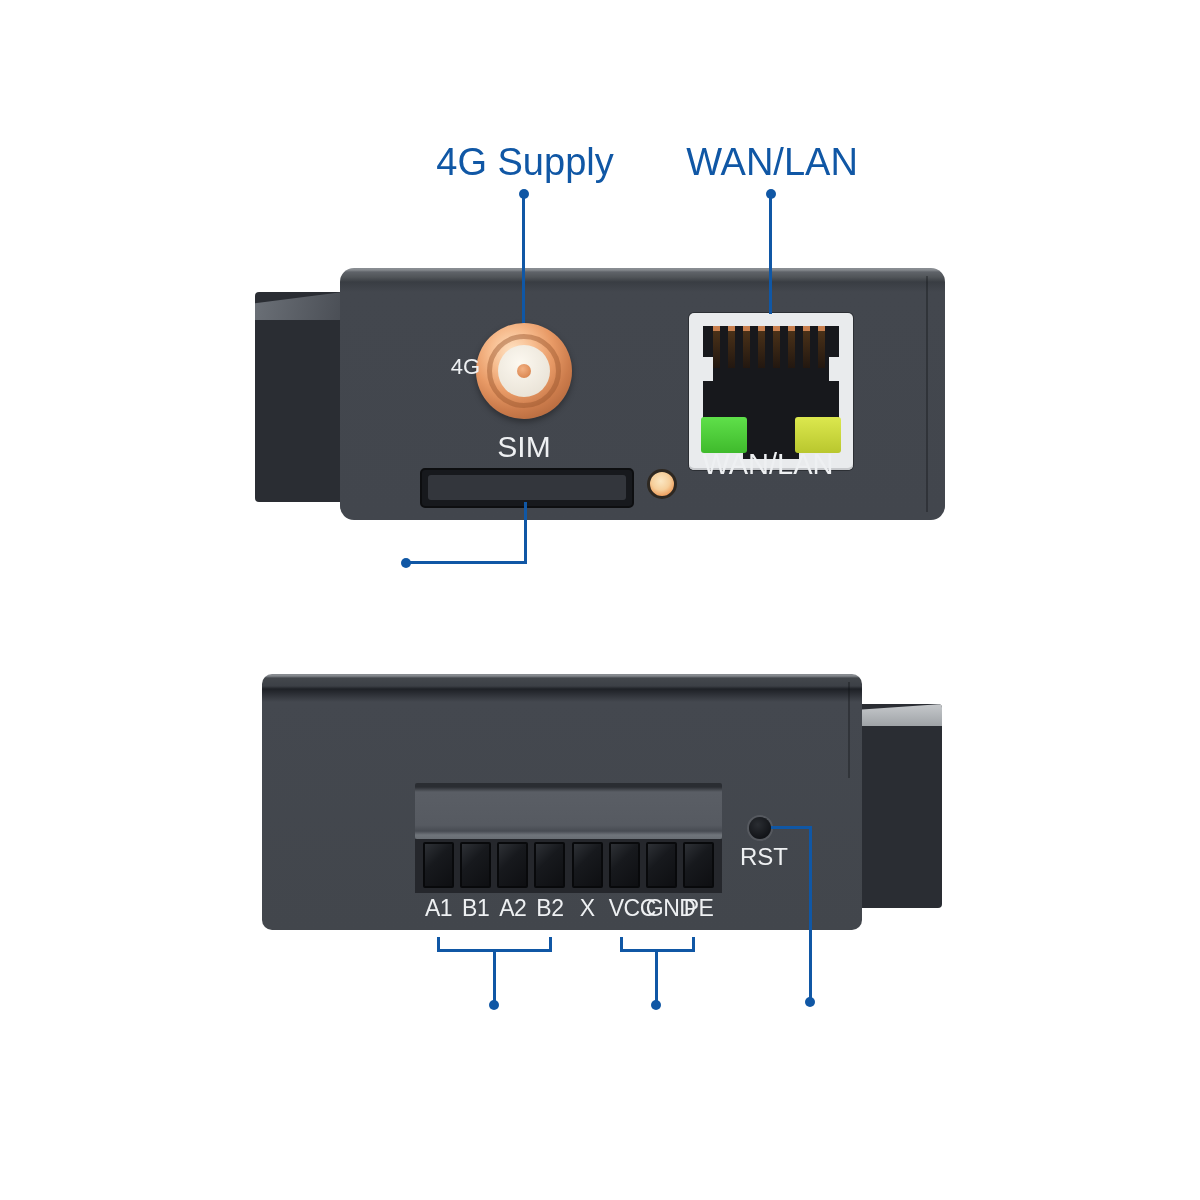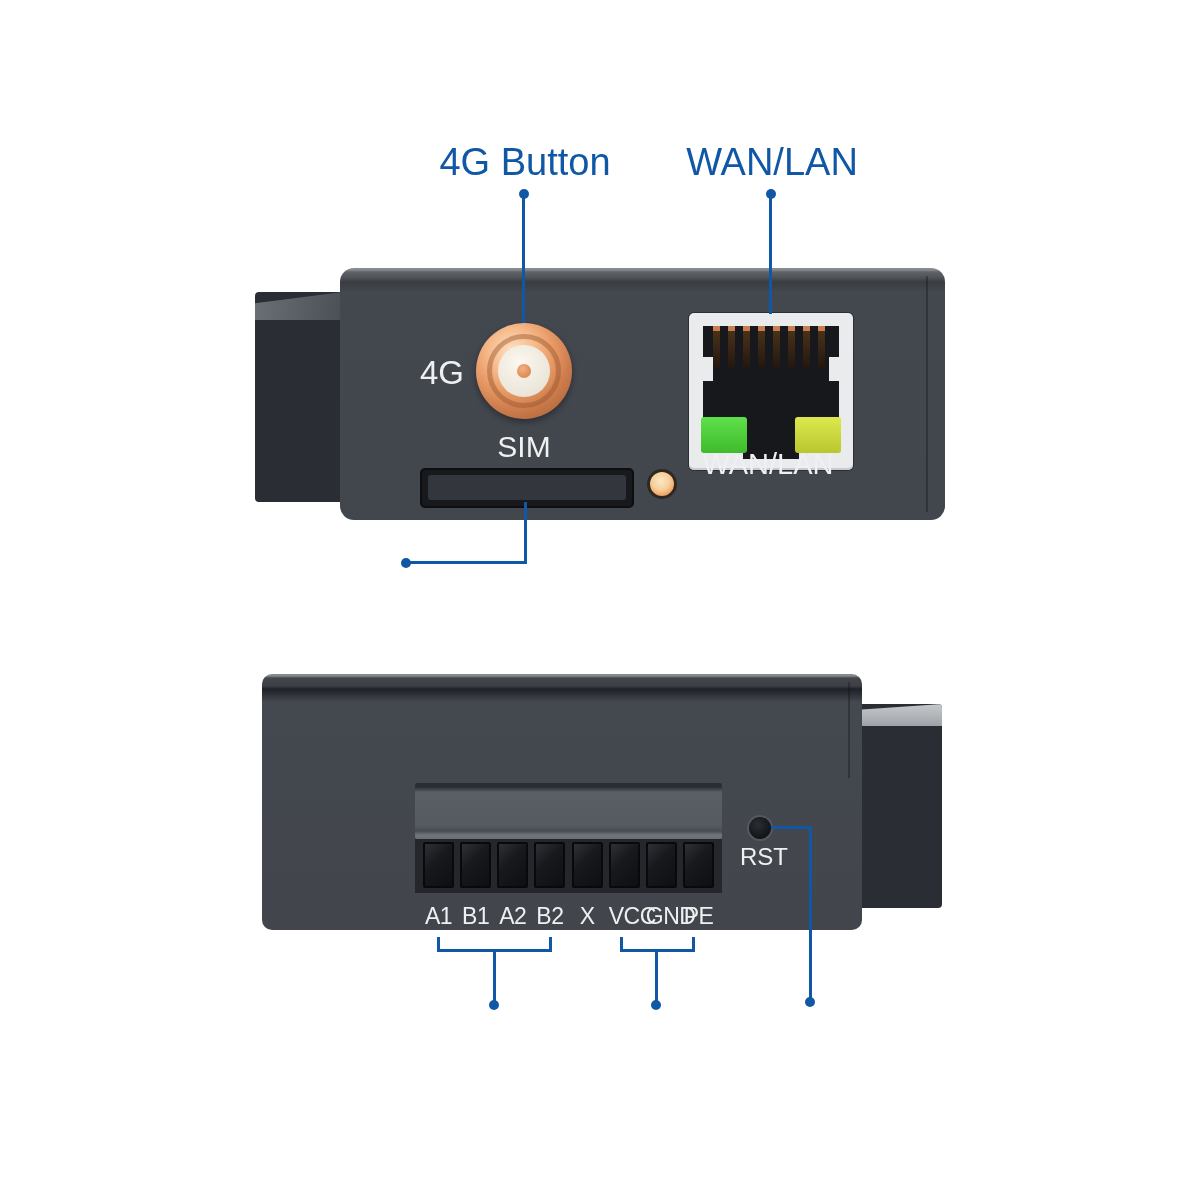--- a/index.html
+++ b/index.html
@@ -72,34 +72,34 @@
   .led.green{left:12px;background:linear-gradient(180deg,#5fe04a,#3fba2c);}
   .led.yellow{left:106px;background:linear-gradient(180deg,#dce84e,#b9c72e);}
   
   .term-panel{position:absolute;width:307px;height:56px;border-radius:2px;
     background:linear-gradient(180deg,#2a2d32 0px,#2a2d32 4px,#5a5e65 9px,#565a61 42px,#474b52 48px,#70757b 52px,#6a6f75 56px);}
   .term-row{position:absolute;width:307px;height:54px;background:#25272c;display:flex;
     justify-content:space-between;align-items:flex-start;padding:0 8px;box-sizing:border-box;}
   .term-slot{width:31px;height:46px;margin-top:3px;border:2px solid #08090b;box-sizing:border-box;border-radius:2px;
     background:linear-gradient(135deg,#2e3136 0%,#17191d 40%,#0e0f12 100%);}
   .term-labels{position:absolute;width:307px;display:flex;justify-content:space-between;
-    padding:0 8px;box-sizing:border-box;margin-top:8px;}
+    padding:0 8px;box-sizing:border-box;}
   .term-labels span{width:31px;text-align:center;color:var(--white-label);font-size:23px;
     letter-spacing:-0.5px;white-space:nowrap;}
   
   .rst-btn{position:absolute;width:22px;height:22px;border-radius:50%;
     background:radial-gradient(circle at 40% 35%, #2a2d32, #121418 70%);
     box-shadow:0 0 0 2px rgba(255,255,255,0.10);}
 </style>
 </head>
 <body>
 
 <div id="canvas">
 
-  <div class="callout" style="left:375px;top:142px;width:300px;">4G Button</div>
+  <div class="callout" style="left:375px;top:142px;width:300px;">4G Supply</div>
   <div class="callout" style="left:662px;top:142px;width:220px;">WAN/LAN</div>
 
   <div class="cdot" style="left:519px;top:189px;"></div>
   <div class="cline" style="left:522px;top:197px;width:3px;height:126px;"></div>
   <div class="cdot" style="left:766px;top:189px;"></div>
   <div class="cline" style="left:769px;top:197px;width:3px;height:117px;"></div>
 
   <div class="device" style="left:255px;top:268px;width:690px;height:254px;">
 
     <div class="wing" style="left:0;top:24px;width:88px;height:210px;border-radius:4px 0 0 4px;">
@@ -108,21 +108,21 @@
 
     <div class="dev-body" style="left:85px;top:0;width:605px;height:252px;">
 
       <div class="seam" style="left:586px;top:8px;width:2px;height:236px;"></div>
 
       <div class="ant-outer" style="left:136px;top:55px;">
         <div class="ant-groove"></div>
         <div class="ant-white"></div>
         <div class="ant-pin"></div>
       </div>
-      <div class="dev-label" style="left:72px;top:86px;width:60px;font-size:33px;">4G</div>
+      <div class="dev-label" style="left:80px;top:86px;width:60px;font-size:22px;text-align:right;">4G</div>
 
       <div class="dev-label" style="left:139px;top:162px;width:90px;font-size:30px;">SIM</div>
       <div class="sim-slot" style="left:80px;top:200px;">
         <div class="sim-slot-inner"></div>
       </div>
       <div class="eject-btn" style="left:307px;top:201px;"></div>
 
       <div class="rj45" style="left:349px;top:45px;">
         <div class="rj45-interior"></div>
         <div class="rj45-pins">

